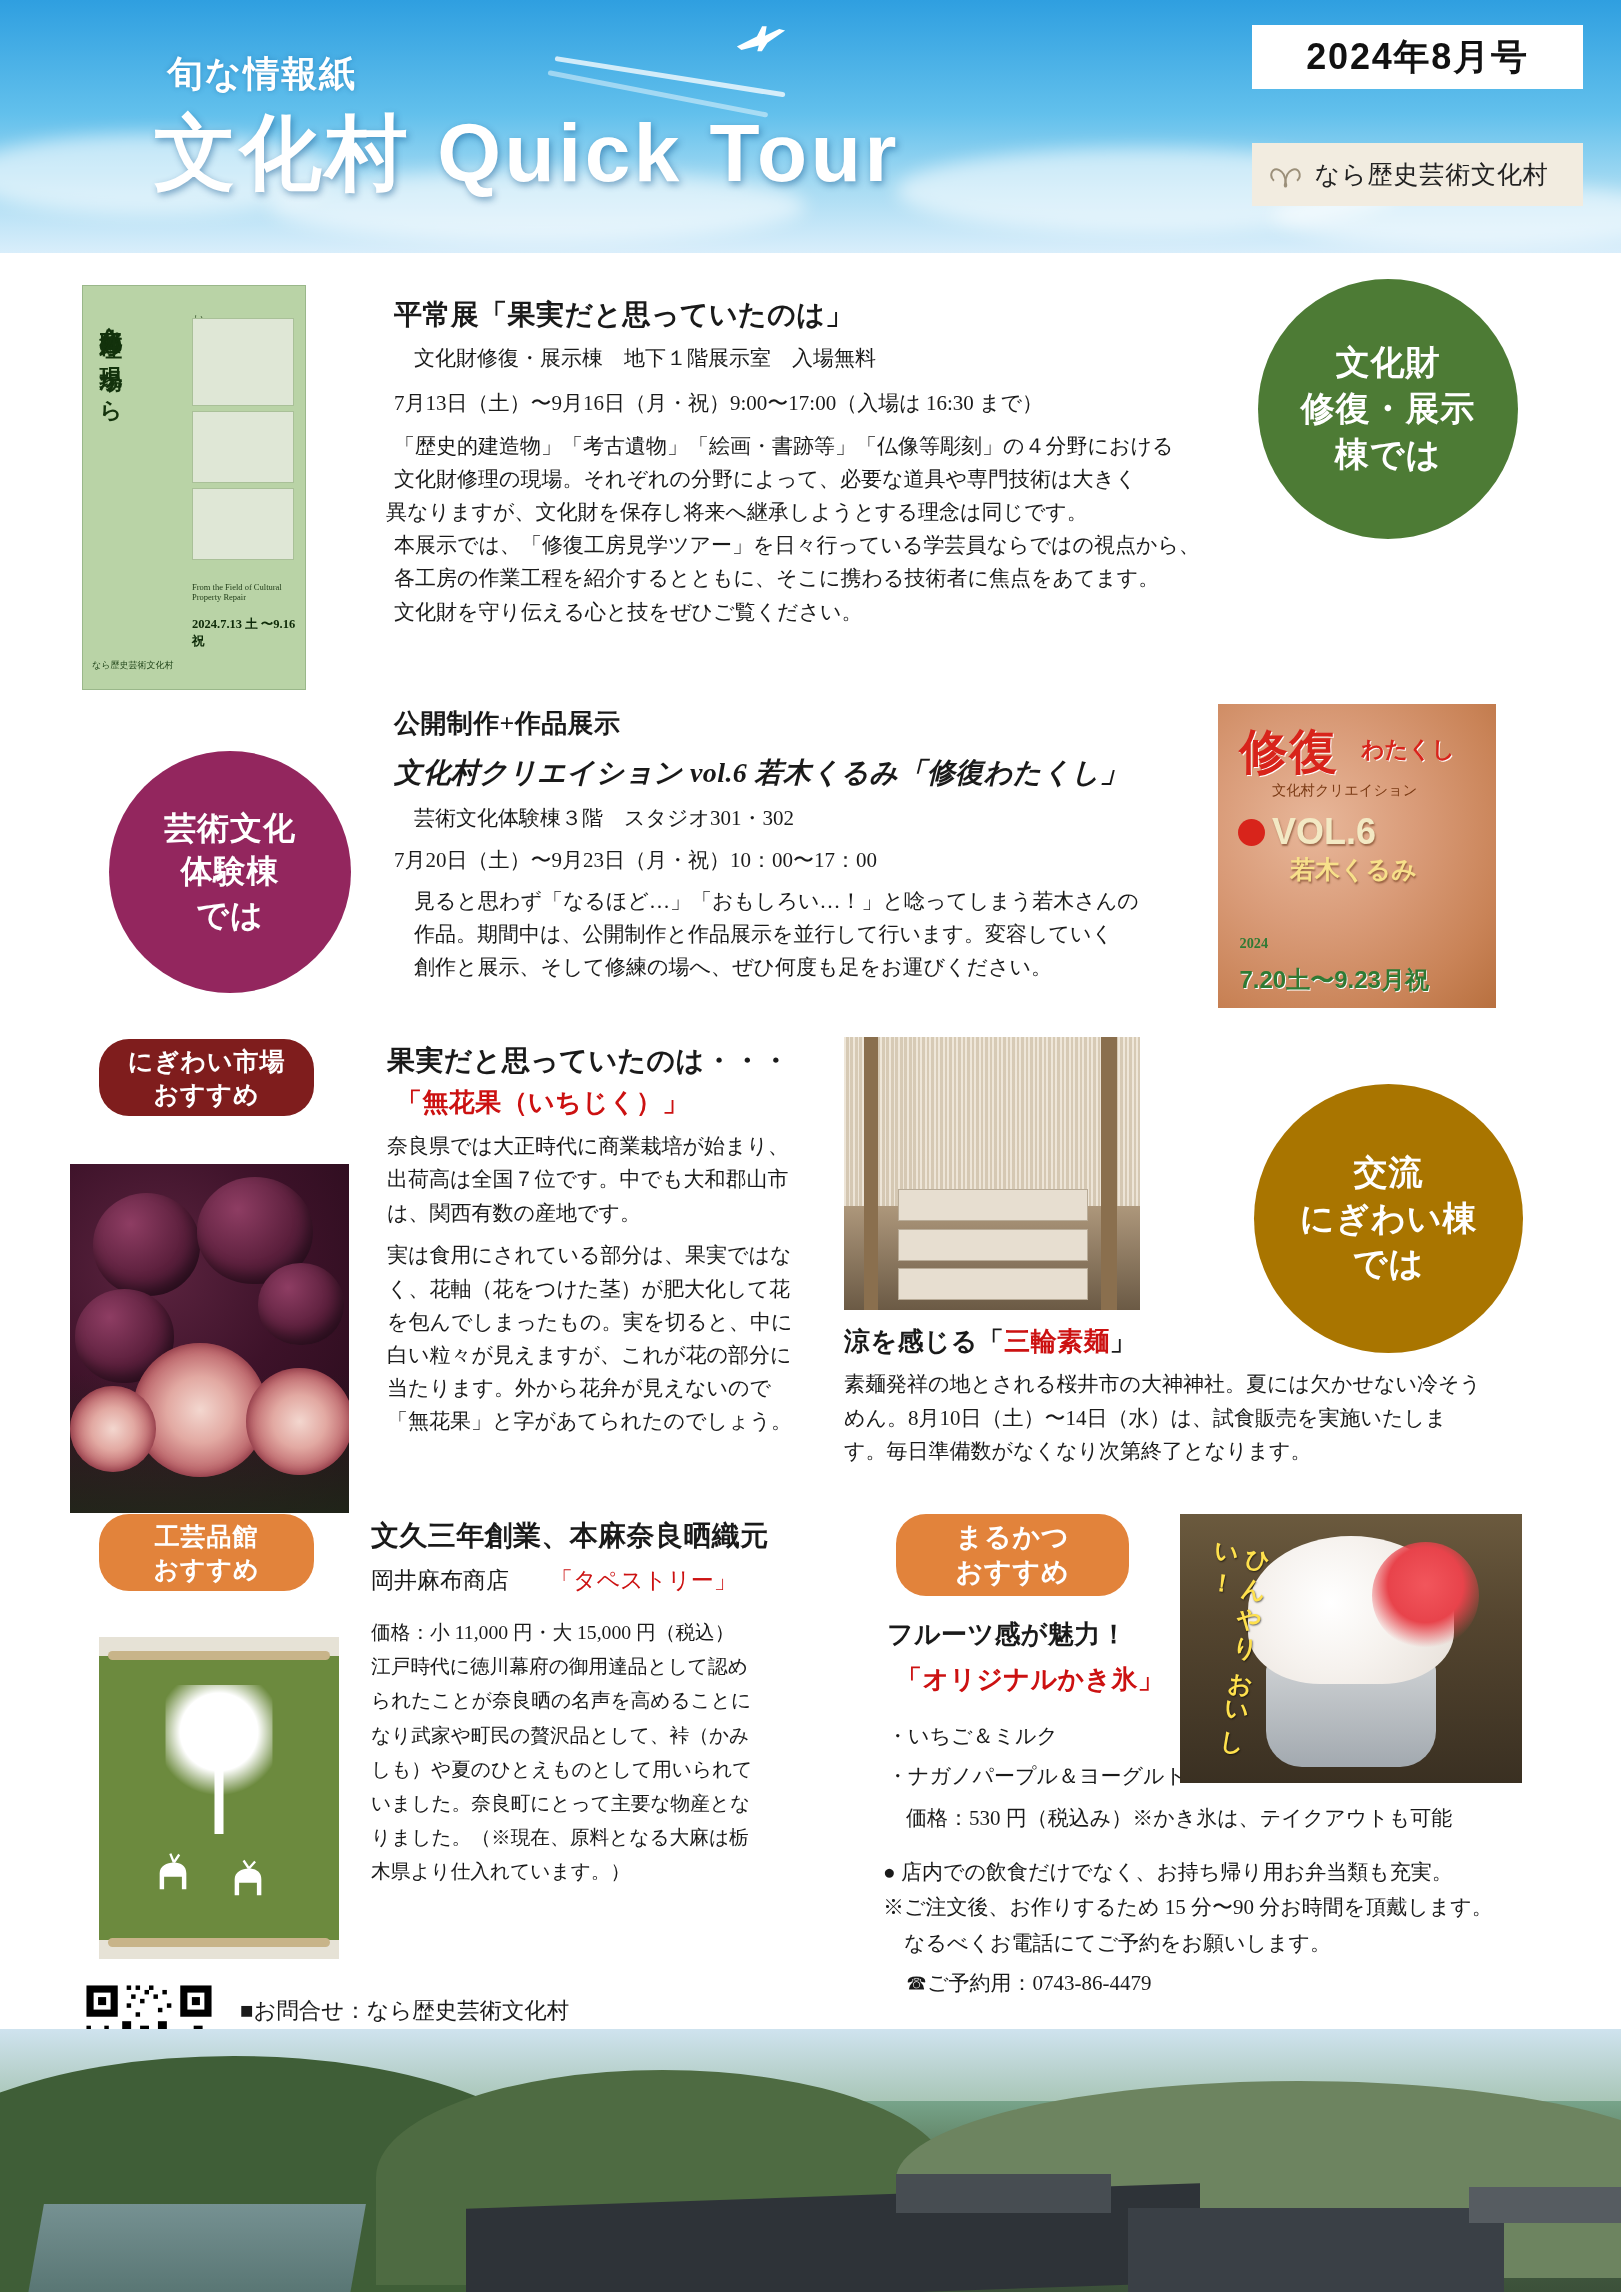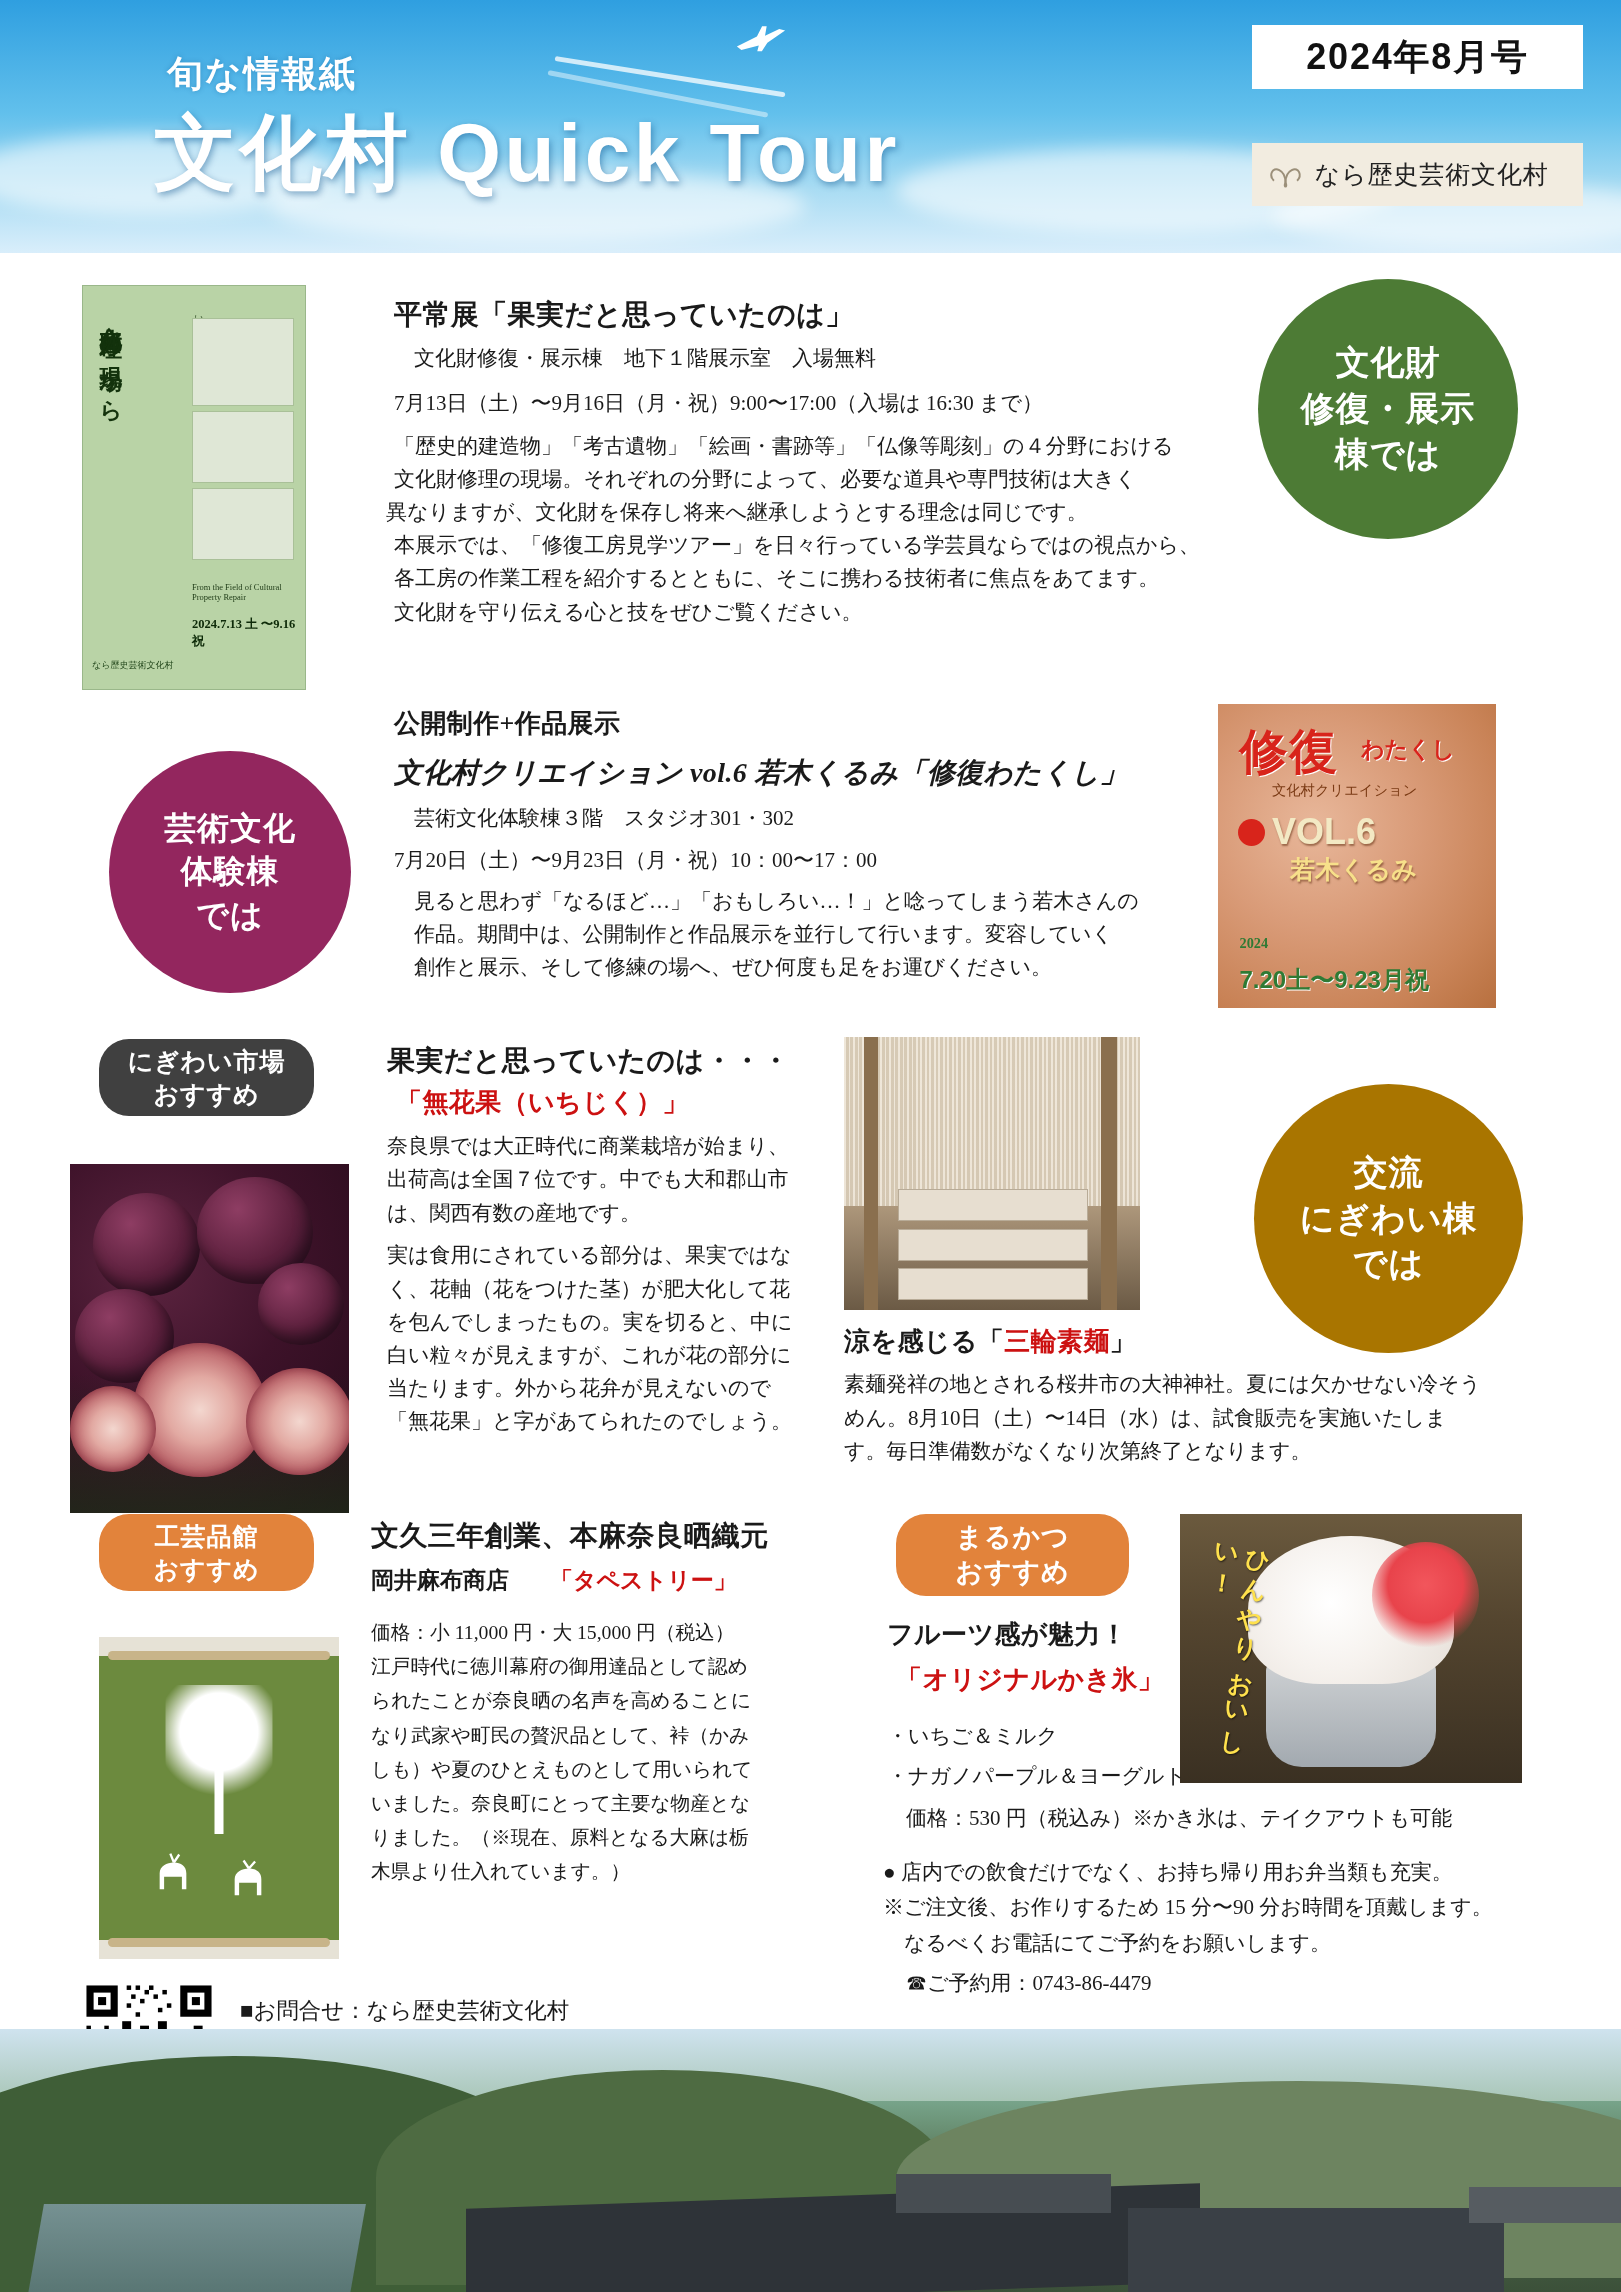--- a/index.html
+++ b/index.html
@@ -120,21 +120,21 @@
     position:absolute; left:36px; top:175px; width:322px; height:90px;
     background: linear-gradient(to bottom, #7f9aa2, #5d7a7e);
     transform: skewX(-10deg);
     opacity: .85;
   }
 
   
   .tx { position: absolute; color: #1a1a1a; }
   .h1 { font-size: 28px; font-weight: bold; letter-spacing: 0.4px; }
   .h2 { font-size: 26px; font-weight: bold; letter-spacing: 0.4px; }
-  .h3 { font-size: 23px; font-weight: bold; }
+  .h3 { font-size: 23px; font-weight: normal; }
   .body { font-size: 21px; line-height: 33px; }
   .bodys { font-size: 19.7px; line-height: 31px; }
   .red { color: #cc1111; }
 
   
   .circle {
     position: absolute;
     border-radius: 50%;
     color: #ffffff;
     display: flex;
@@ -395,21 +395,21 @@
   <div class="r1">修復</div>
   <div class="r2">わたくし</div>
   <div class="badge"></div>
   <div class="r3" style="left:54px;">文化村クリエイション</div>
   <div class="r4">VOL.6</div>
   <div class="r5">若木くるみ</div>
   <div class="r7">2024</div>
   <div class="r6">7.20土〜9.23月祝</div>
 </div>
 
-<div class="pill" style="left:99px; top:1039px; width:215px; height:77px; background:#404040; font-size:25px;">
+<div class="pill" style="left:99px; top:1039px; width:215px; height:77px; background:#7f1d1d; font-size:25px;">
   <span style="white-space:pre-line;">にぎわい市場
 おすすめ</span>
 </div>
 
 <div class="imgbox figs" style="left:70px; top:1164px; width:279px; height:349px;">
   <div class="fig-leafbg"></div>
   <div class="fig-ball" style="left:23px; top:29px; width:107px; height:103px;"></div>
   <div class="fig-ball" style="left:127px; top:12.5px; width:116px; height:107px;"></div>
   <div class="fig-ball" style="left:188px; top:99px; width:86px; height:82px;"></div>
   <div class="fig-ball" style="left:5.4px; top:125px; width:99px; height:94px;"></div>

